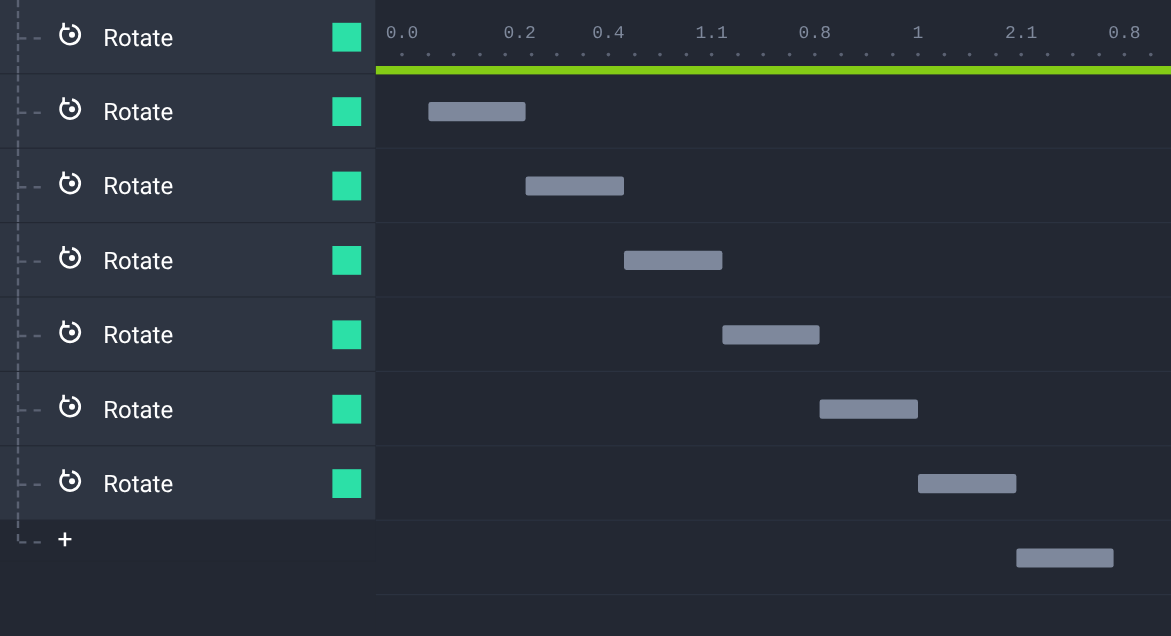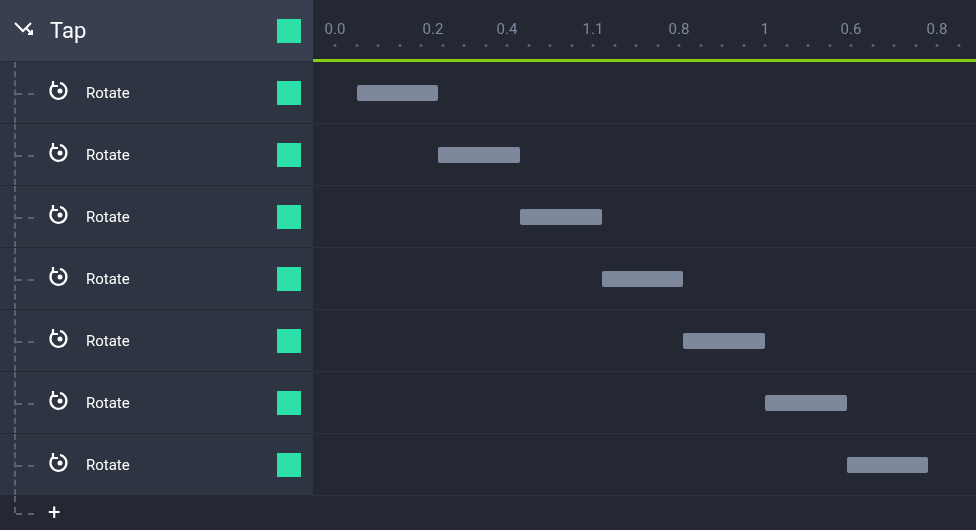--- a/index.html
+++ b/index.html
@@ -67,21 +67,21 @@
     }
     .icon-slot {
       width: 36px;
       display: flex;
       align-items: center;
       justify-content: center;
       flex-shrink: 0;
     }
     .label {
       flex: 1;
-      font-size: 15px;
+      font-size: 20px;
       color: #ffffff;
       padding-left: 8px;
     }
     .header .label {
       font-size: 22px;
     }
     .swatch-area {
       width: 48px;
       display: flex;
       align-items: center;
@@ -98,21 +98,22 @@
       flex-shrink: 0;
       display: flex;
       align-items: center;
       justify-content: flex-start;
       padding-left: 12px;
     }
     
     .ruler {
       height: 62px;
       position: relative;
-      border-bottom: 3px solid #84cc16;
+      border-bottom: 7px solid #84cc16;
+      font-family: Liberation Mono, monospace;
     }
     .ruler-tick {
       position: absolute;
       top: 20px;
       font-size: 15px;
       color: #7f899c;
       transform: translateX(-50%);
       text-align: center;
     }
     .ruler-minor {
@@ -142,35 +143,20 @@
       color: #ffffff;
       padding-left: 6px;
     }
   </style>
 </head>
 <body>
 
 <div class="app">
   <div class="sidebar">
 
-    <div class="row header">
-      <div class="header-pad">
-        <span>
-          <svg width="22" height="22" viewBox="0 0 22 22" fill="none">
-            <path d="M3 5 L11 13 L19 5" stroke="#ffffff" stroke-width="2" fill="none"></path>
-            <path d="M14 10 L20 16" stroke="#ffffff" stroke-width="2"></path>
-            <path d="M20 12 L20 16 L16 16" stroke="#ffffff" stroke-width="2" fill="none"></path>
-          </svg>
-        </span>
-      </div>
-      <div class="label">Tap</div>
-      <div class="swatch-area">
-        <div class="swatch" style="background:#2ce0a7"></div>
-      </div>
-    </div>
 
     <div id="sidebar-tracks">
         <div class="row track">
     <div class="tree-connector">
       <div class="vline"></div>
       <div class="hline"></div>
     </div>
     <div class="icon-slot">
       <span>
         <svg width="26" height="26" viewBox="0 0 26 26" fill="none">
@@ -311,21 +297,21 @@
   </div>
 
   <div class="timeline">
     <div class="ruler" id="ruler">
         <div class="ruler-tick" style="left: 22px;">0.0</div>
         <div class="ruler-tick" style="left: 120px;">0.2</div>
         <div class="ruler-tick" style="left: 194px; text-align: right;">0.4</div>
         <div class="ruler-tick" style="left: 280px;">1.1</div>
         <div class="ruler-tick" style="left: 366px; text-align: center;">0.8</div>
         <div class="ruler-tick" style="left: 452px;">1</div>
-        <div class="ruler-tick" style="left: 538px;">0.6</div>
+        <div class="ruler-tick" style="left: 538px;">2.1</div>
         <div class="ruler-tick" style="left: 624px;">0.8</div>
         <div class="ruler-minor" style="left: 22px;"></div>
         <div class="ruler-minor" style="left: 43.5px;"></div>
         <div class="ruler-minor" style="left: 65px;"></div>
         <div class="ruler-minor" style="left: 86.5px;"></div>
         <div class="ruler-minor" style="left: 108px;"></div>
         <div class="ruler-minor" style="left: 129.5px;"></div>
         <div class="ruler-minor" style="left: 151px;"></div>
         <div class="ruler-minor" style="left: 172.5px;"></div>
         <div class="ruler-minor" style="left: 194px;"></div>

